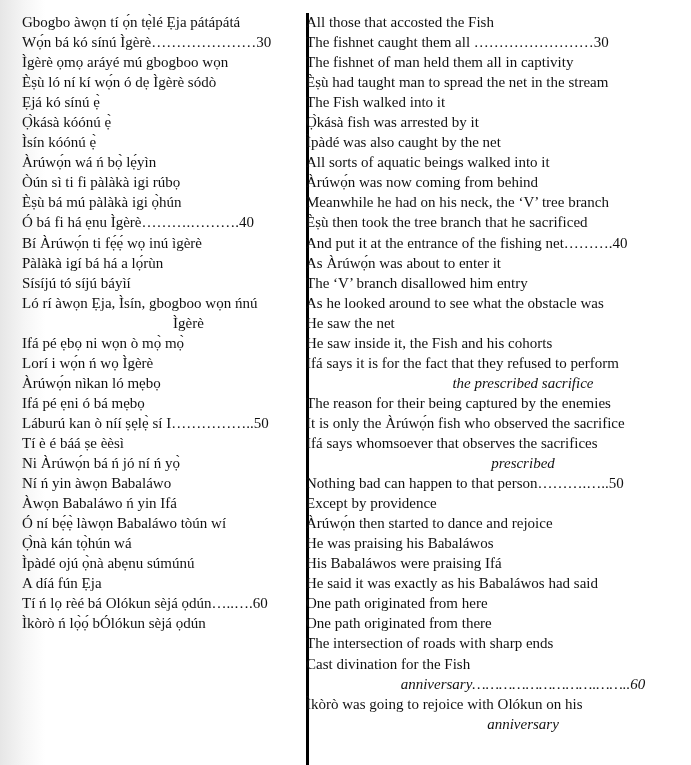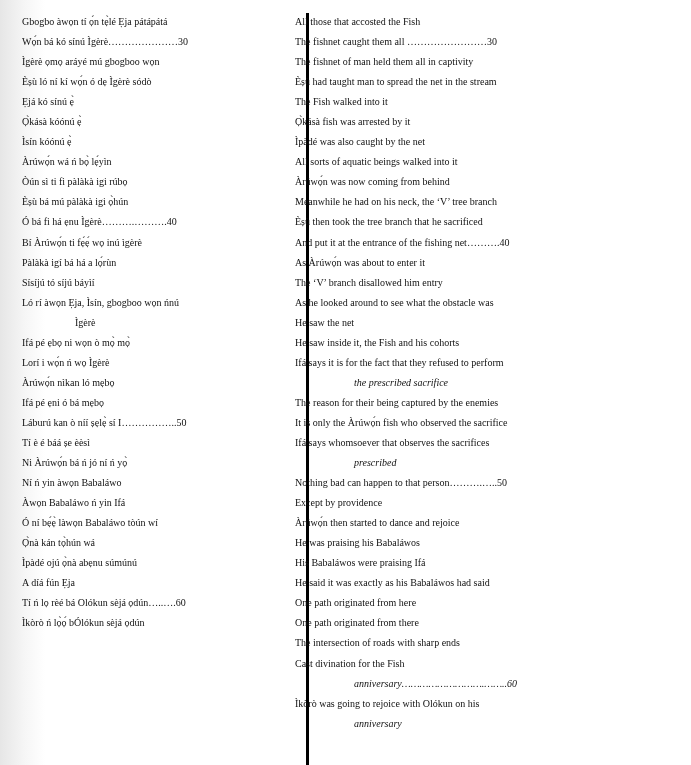--- a/index.html
+++ b/index.html
@@ -18,46 +18,47 @@
     .page {
       position: absolute;
       left: 0;
       top: 0;
       width: 691px;
       height: 765px;
     }
     .col {
       position: absolute;
       top: 12px;
-      font-size: 10px;
+      font-size: 15px;
       line-height: 20.05px;
       white-space: nowrap;
     }
     .col-left {
       left: 22px;
       width: 280px;
     }
     .col-right {
-      left: 295px;
+      left: 306px;
       width: 375px;
     }
     .divider {
       position: absolute;
       left: 306px;
       top: 13px;
       width: 3px;
       height: 752px;
       background: #000000;
     }
     .line {
       display: block;
       height: 20.05px;
     }
     .line.cont {
       padding-left: 53px;
+      text-align: center;
     }
     .col-right .line.cont {
       padding-left: 59px;
       font-style: italic;
     }
   </style>
 </head>
 <body>
 
 <div class="page">

